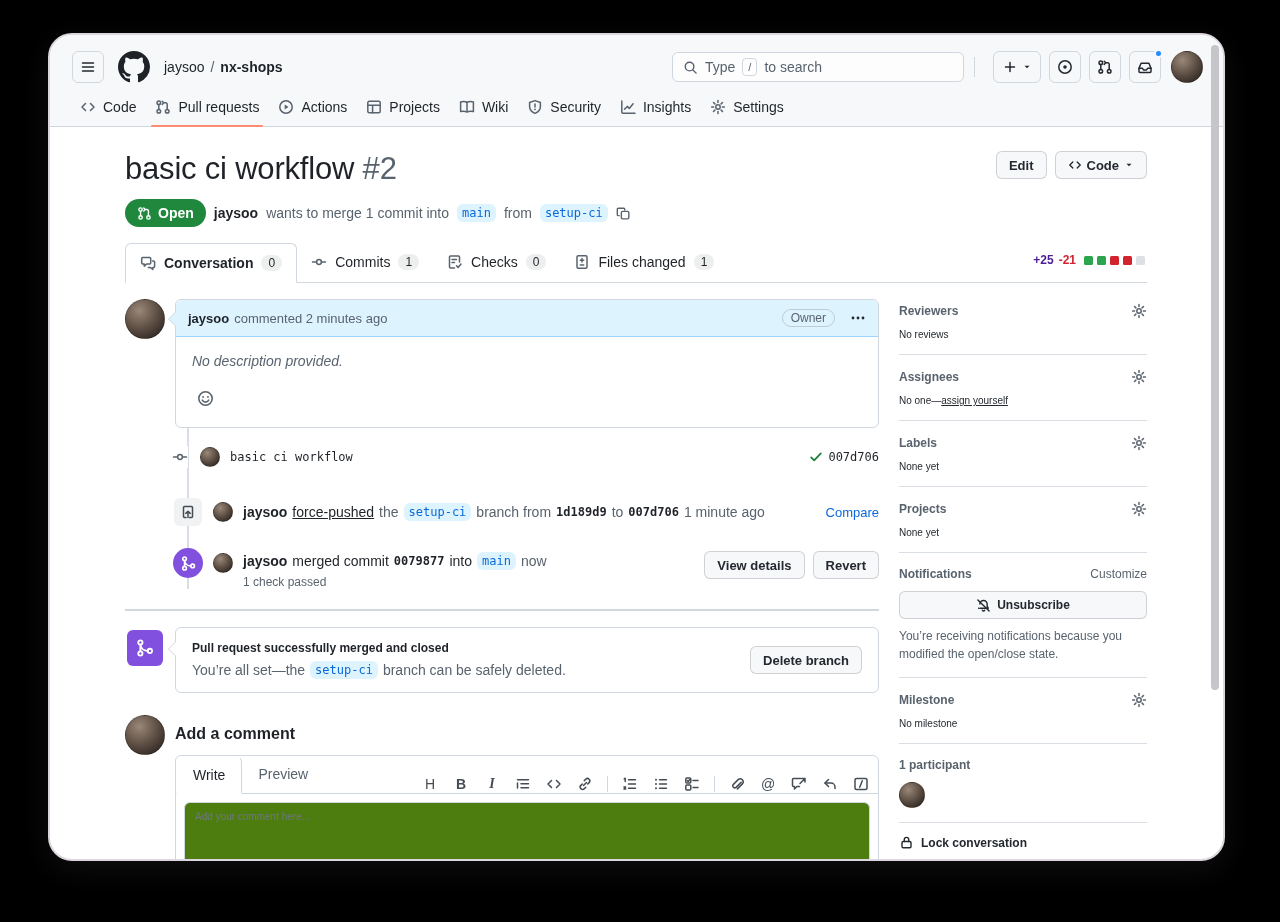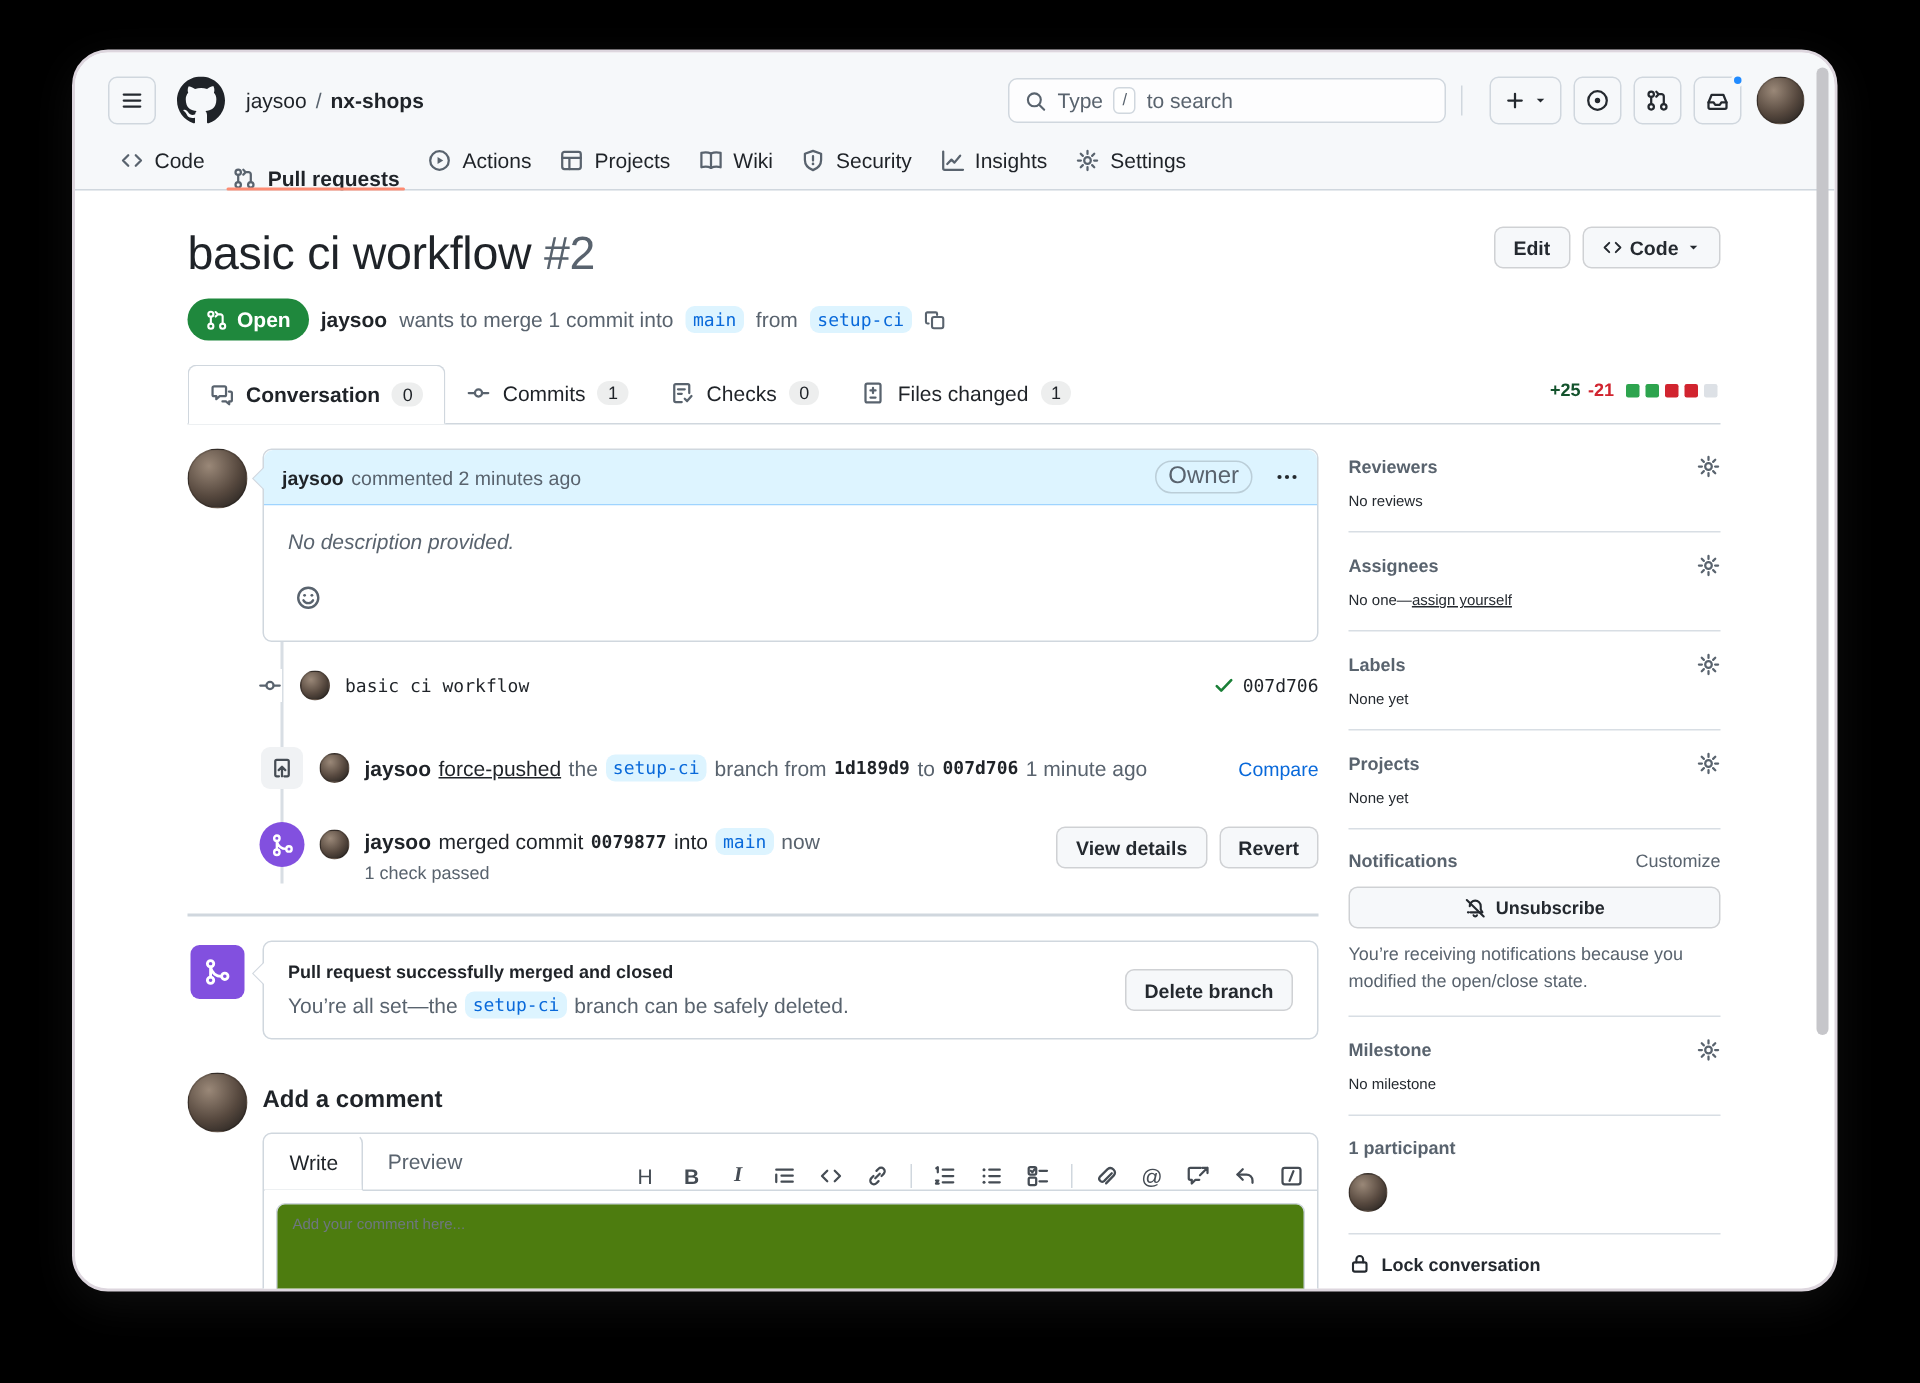--- a/index.html
+++ b/index.html
@@ -29,21 +29,21 @@
   .hbtn { height:32px; min-width:32px; border:1px solid #d0d7de; border-radius:6px; background:#f6f8fa;
     display:flex; align-items:center; justify-content:center; color:#24292f; margin-left:8px; padding:0 6px; position:relative; }
   .hbtn.plus { gap:4px; padding:0 8px; }
   .notif-dot { position:absolute; top:-3px; right:-3px; width:9px; height:9px; border-radius:50%; background:#218bff; border:2px solid #f6f8fa; }
   .avatar { border-radius:50%; background:radial-gradient(circle at 35% 28%, #9a8878, #56483e 55%, #23201e 95%); border:1px solid rgba(0,0,0,0.15); }
   .avatar.a32 { width:32px; height:32px; margin-left:10px; }
 
   .hrow2 { display:flex; align-items:center; height:41px; margin-top:1px; }
   .navitem { display:flex; align-items:center; gap:7px; padding:0 8px; margin-right:3px; font-size:14px; height:100%; position:relative; color:#1f2328; cursor:pointer; }
   .navitem .nico { color:#59636e; display:flex; }
-  .navitem.active { font-weight:700;align-items:flex-end; }
+  .navitem.active { font-weight:400; }
   .navitem.active::after { content:""; position:absolute; left:4px; right:4px; bottom:0; height:2px; background:#fd8c73; border-radius:3px; }
 
   
   .page { padding:24px 0 0 75px; position:relative; }
   .titlerow { display:flex; align-items:flex-start; width:1022px; }
   .pr-title { font-size:31px; font-weight:400; letter-spacing:-0.2px; }
   .pr-number { color:#59636e; font-weight:300; }
   .btn { display:inline-flex; align-items:center; gap:5px; height:28px; padding:0 12px; font-size:13px; font-weight:600;
     color:#24292f; background:#f6f8fa; border:1px solid rgba(31,35,40,0.18); border-radius:6px; cursor:pointer; }
   .metarow { display:flex; align-items:center; gap:8px; margin-top:12px; font-size:14px; color:#59636e; }
@@ -53,38 +53,38 @@
   .branch { font-family:"DejaVu Sans Mono", monospace; font-size:12px; color:#0969da; background:#ddf4ff; border-radius:6px; padding:2px 5px; }
   .copy-ic { color:#59636e; display:flex; cursor:pointer; }
 
   
   .tabsrow { margin-top:14px; width:1022px; border-bottom:1px solid #d0d7de; display:flex; align-items:flex-end; height:42px; position:relative; }
   .ptab { display:flex; align-items:center; gap:8px; font-size:14px; padding:0 14px; height:40px; color:#1f2328; cursor:pointer; }
   .ptab .tico { color:#59636e; display:flex; }
   .ptab.active { border:1px solid #d0d7de; border-bottom:1px solid #fff; border-radius:6px 6px 0 0; background:#fff; margin-bottom:-1px; font-weight:600;justify-content:center; }
   .counter { background:rgba(31,35,40,0.08); border-radius:999px; font-size:12px; padding:1px 7px; color:#1f2328; font-weight:400; }
   .diffstat { position:absolute; right:2px; top:12px; display:flex; align-items:center; gap:3px; font-size:12px; font-weight:700; }
-  .adds { color:#14532d; } .dels { color:#d1242f; margin-left:2px; margin-right:4px; }
+  .adds { color:#4c1d95; } .dels { color:#d1242f; margin-left:2px; margin-right:4px; }
   .dsq { width:9px; height:9px; border-radius:1.5px; display:inline-block; margin-left:1px; }
   .dsq.add { background:#2da44e; } .dsq.del { background:#d1242f; } .dsq.neutral { background:#dde1e6; }
 
   
   .columns { display:flex; margin-top:16px; width:1022px; }
   .main { width:754px; position:relative; }
   .sidebar { width:248px; margin-left:20px; }
 
   
   .c-thread { display:flex; }
   .avatar.a40 { width:40px; height:40px; flex:none; }
   .comment-box { margin-left:10px; width:704px; border:1px solid #d0d7de; border-radius:6px; background:#fff; position:relative; }
   .comment-box::before { content:""; position:absolute; left:-8px; top:11px; border-style:solid; border-width:8px 8px 8px 0; border-color:transparent #d0d7de transparent transparent; }
   .comment-box::after { content:""; position:absolute; left:-7px; top:11px; border-style:solid; border-width:8px 8px 8px 0; border-color:transparent #ddf4ff transparent transparent; }
   .c-head { background:#ddf4ff; border-bottom:1px solid rgba(84,174,255,0.45); border-radius:6px 6px 0 0;
     display:flex; align-items:center; padding:0 12px; height:37px; font-size:13px; color:#59636e; gap:5px; }
-  .owner-pill { margin-left:auto; border:1px solid rgba(31,35,40,0.18); border-radius:999px; font-size:16px; color:#59636e; padding:1px 8px; background:transparent; }
+  .owner-pill { margin-left:auto; border:1px solid rgba(31,35,40,0.18); border-radius:999px; font-size:12px; color:#59636e; padding:1px 8px; background:transparent; }
   .kebab { margin-left:10px; color:#24292f; display:flex; cursor:pointer; }
   .c-body { padding:16px; font-size:14px; }
   .no-desc { font-style:italic; color:#59636e; }
   .smiley-btn { margin-top:16px; width:26px; height:26px; border-radius:50%; display:flex; align-items:center; justify-content:center; color:#59636e; cursor:pointer; border:1px solid transparent; }
 
   
   .timeline { position:relative; padding:6px 0 0 0; }
   .timeline::before { content:""; position:absolute; left:62px; top:0px; bottom:0px; width:2px; background:#d8dee4; }
   .t-ev { position:relative; display:flex; align-items:center; font-size:14px; color:#1f2328; }
   .t-ev .muted { color:#59636e; }

